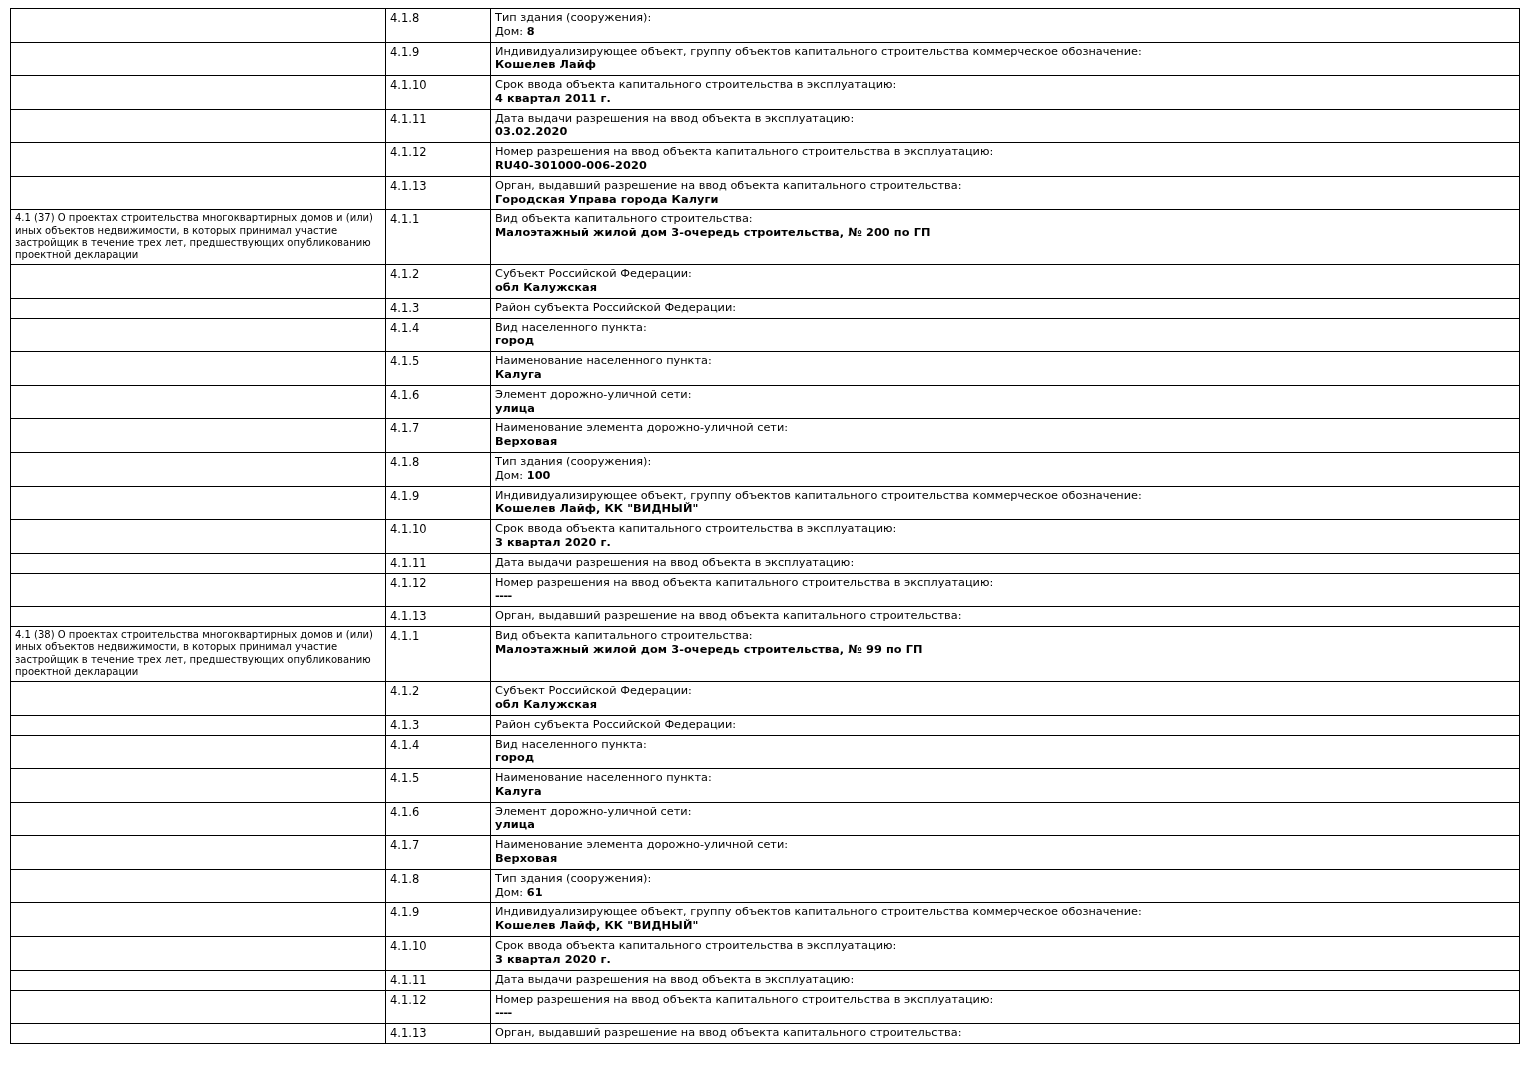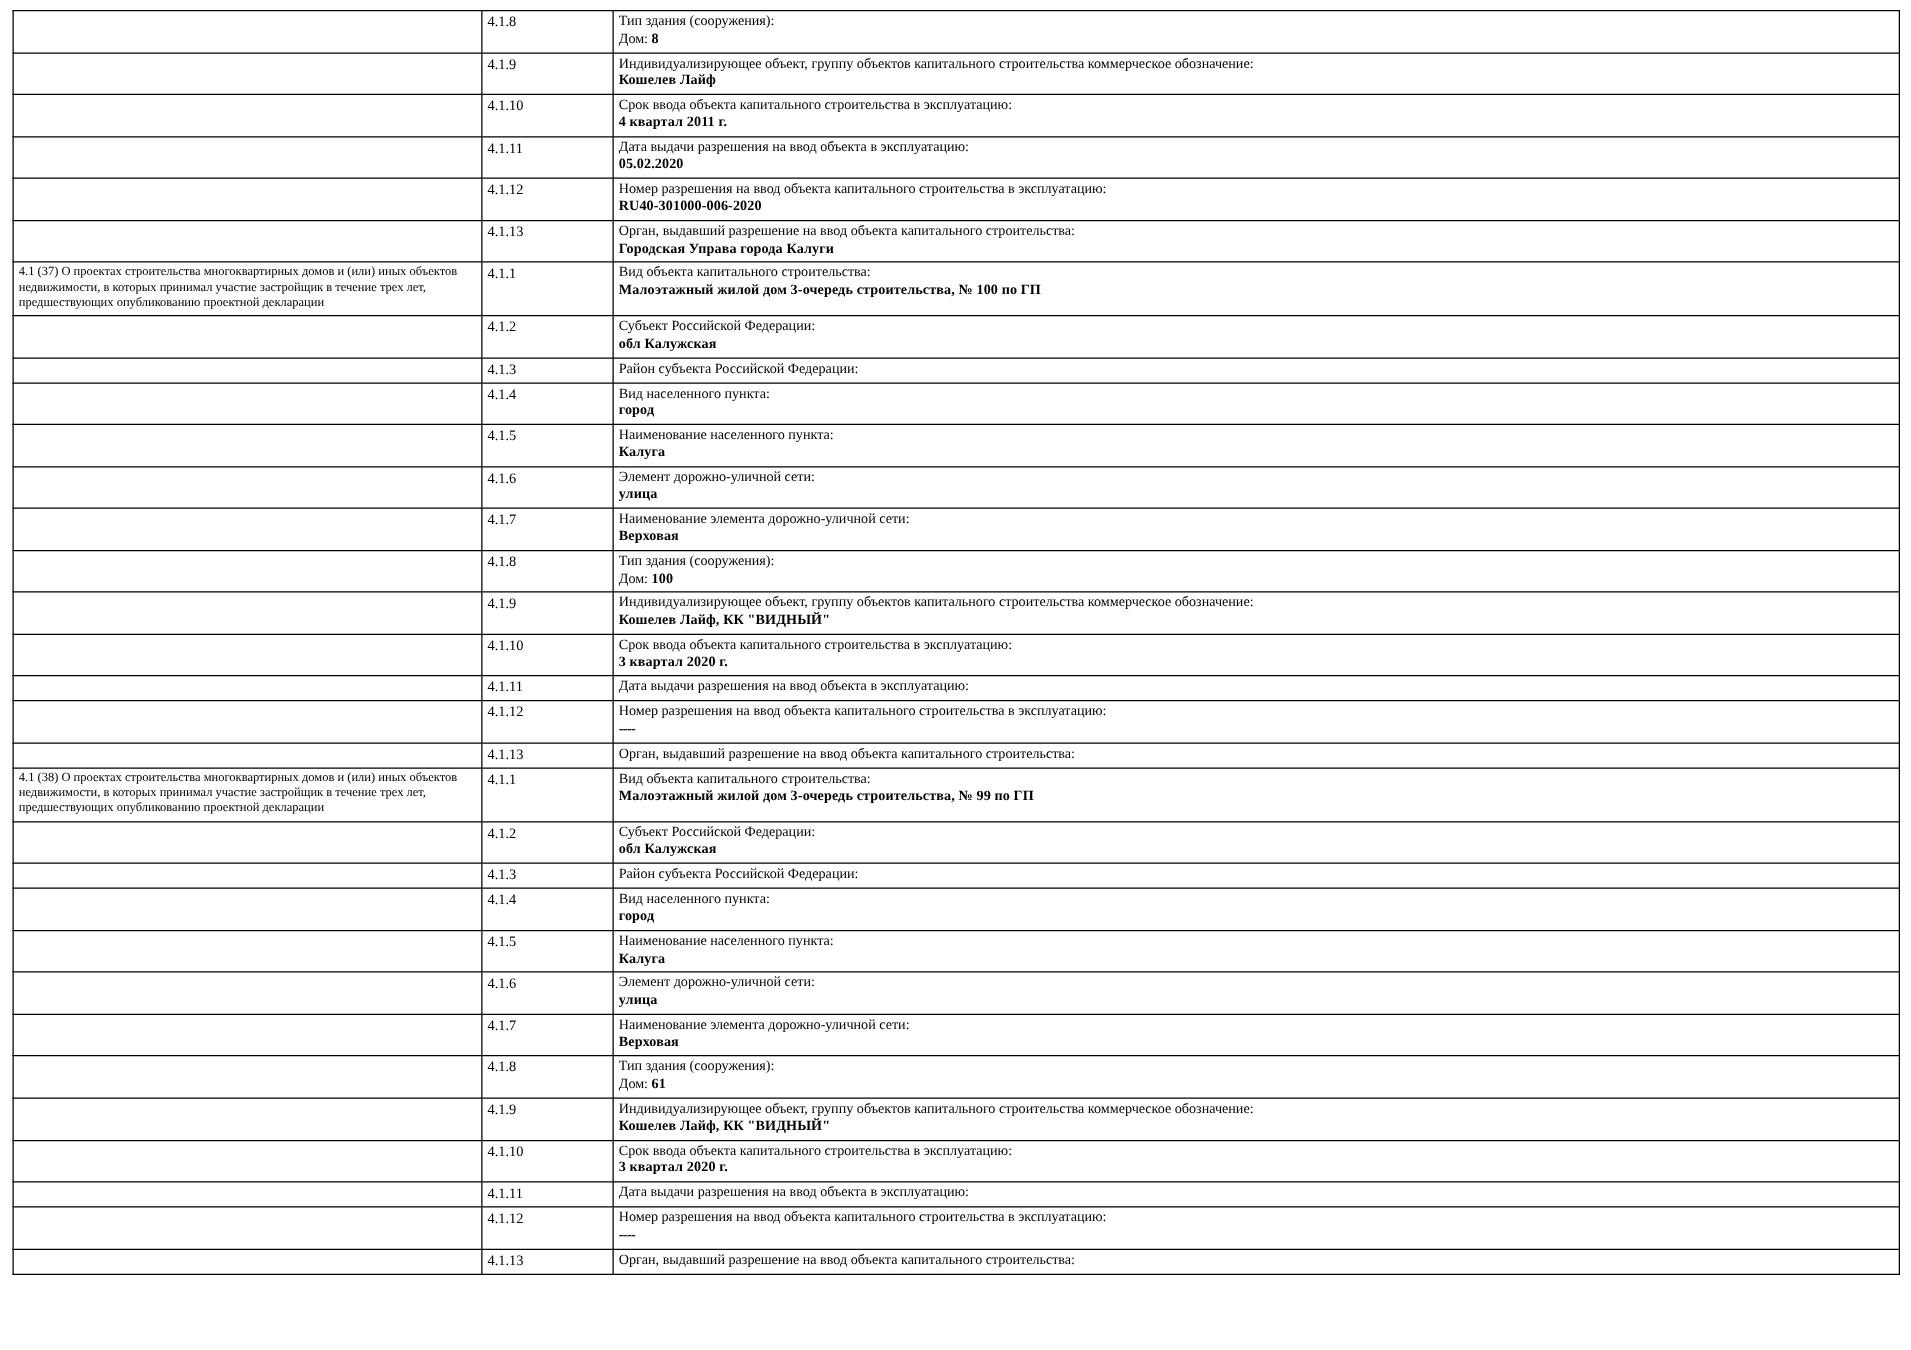--- a/index.html
+++ b/index.html
@@ -18,21 +18,20 @@
     height: 1080px;
     position: relative;
     box-sizing: border-box;
     padding: 8px 10px 0 10px;
     overflow: hidden;
   }
   table.decl {
     border-collapse: collapse;
     table-layout: fixed;
     width: 1509px;
-    font-family: Liberation Serif, serif;
   }
   table.decl td {
     border: 1px solid #000000;
     vertical-align: top;
     padding: 2px 4px 3px 4px;
     line-height: 1.22;
     overflow: hidden;
   }
   col.c-section { width: 375px; }
   col.c-code    { width: 105px; }
@@ -105,21 +104,21 @@
           <td class="value">
             <span class="lbl">Срок ввода объекта капитального строительства в эксплуатацию:</span>
             <span class="val">4 квартал 2011 г.</span>
           </td>
         </tr>
         <tr>
           <td class="section">&nbsp;</td>
           <td class="code">4.1.11</td>
           <td class="value">
             <span class="lbl">Дата выдачи разрешения на ввод объекта в эксплуатацию:</span>
-            <span class="val">05.02.2020</span>
+            <span class="val">03.02.2020</span>
           </td>
         </tr>
         <tr>
           <td class="section">&nbsp;</td>
           <td class="code">4.1.12</td>
           <td class="value">
             <span class="lbl">Номер разрешения на ввод объекта капитального строительства в эксплуатацию:</span>
             <span class="val">RU40-301000-006-2020</span>
           </td>
         </tr>
@@ -129,21 +128,21 @@
           <td class="value">
             <span class="lbl">Орган, выдавший разрешение на ввод объекта капитального строительства:</span>
             <span class="val">Городская Управа города Калуги</span>
           </td>
         </tr>
         <tr>
           <td class="section">4.1 (37) О проектах строительства многоквартирных домов и (или) иных объектов недвижимости, в которых принимал участие застройщик в течение трех лет, предшествующих опубликованию проектной декларации</td>
           <td class="code">4.1.1</td>
           <td class="value">
             <span class="lbl">Вид объекта капитального строительства:</span>
-            <span class="val">Малоэтажный жилой дом 3-очередь строительства, № 100 по ГП</span>
+            <span class="val">Малоэтажный жилой дом 3-очередь строительства, № 200 по ГП</span>
           </td>
         </tr>
         <tr>
           <td class="section">&nbsp;</td>
           <td class="code">4.1.2</td>
           <td class="value">
             <span class="lbl">Субъект Российской Федерации:</span>
             <span class="val">обл Калужская</span>
           </td>
         </tr>

